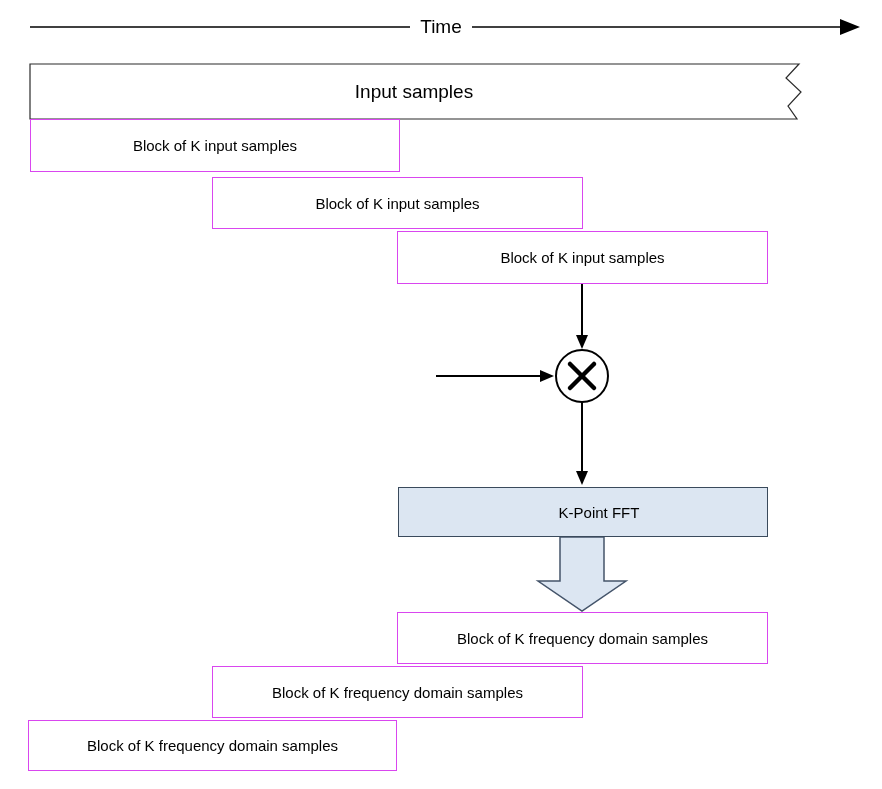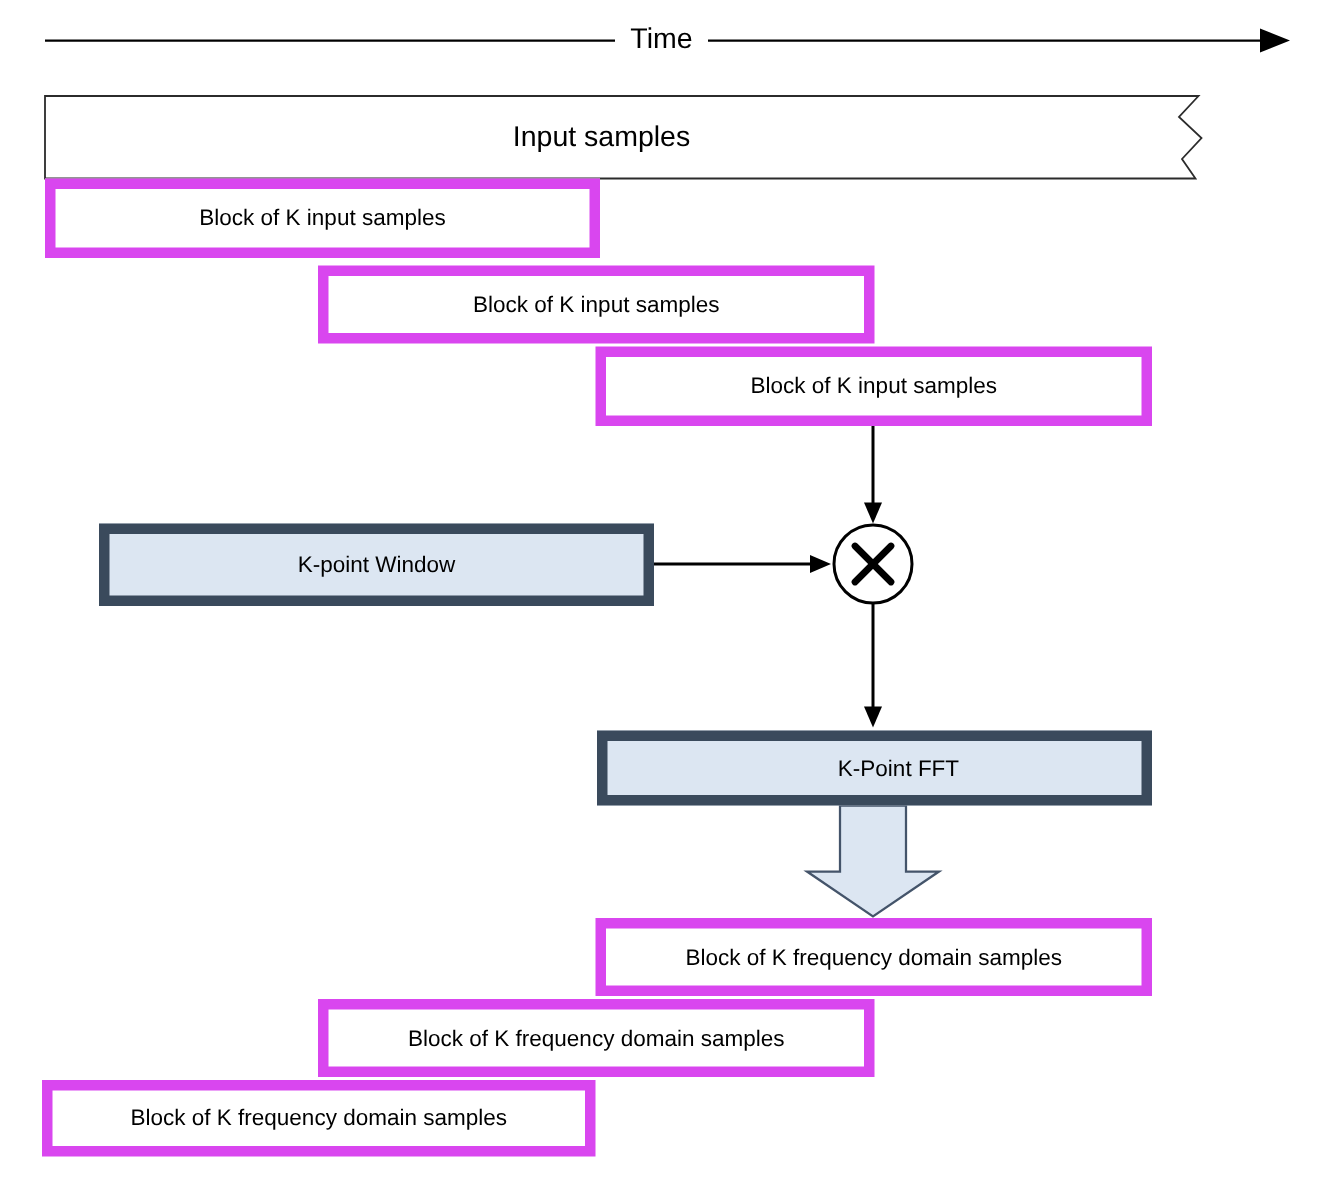--- a/index.html
+++ b/index.html
@@ -35,35 +35,35 @@
   .box {
     position: absolute;
     z-index: 1;
     display: flex;
     align-items: center;
     justify-content: center;
     font-size: 15px;
     color: #000000;
     text-align: center;
     box-sizing: border-box;
-    border: 7px solid #d946ef;
+    border: 1px solid #d946ef;
     background: #ffffff;
   }
   .box.blue {
     background: #dce6f2;
     border-color: #3a4a5c;
   }
   
   .time-label {
     left: 410px; top: 17px; width: 62px; height: 20px;
     background: #ffffff;
     z-index: 2;
   }
   
-  .input-samples-label { left: 16px; top: 64px; width: 770px; height: 55px; background: transparent; text-align: center; }
+  .input-samples-label { left: 29px; top: 64px; width: 770px; height: 55px; background: transparent; text-align: center; }
   
   .input-block-1 { left: 30px;  top: 119px; width: 370px; height: 53px; }
   .input-block-2 { left: 212px; top: 177px; width: 371px; height: 52px; }
   .input-block-3 { left: 397px; top: 231px; width: 371px; height: 53px; }
   
   .window-box { left: 66px;  top: 349px; width: 370px; height: 55px; }
   .fft-box    { left: 398px; top: 487px; width: 370px; height: 50px; padding-left: 32px; }
   
   .output-block-1 { left: 397px; top: 612px; width: 371px; height: 52px; }
   .output-block-2 { left: 212px; top: 666px; width: 371px; height: 52px; }
@@ -116,23 +116,20 @@
   <div class="box input-block-1">
     <span>Block of K input samples</span>
   </div>
   <div class="box input-block-2">
     <span>Block of K input samples</span>
   </div>
   <div class="box input-block-3">
     <span>Block of K input samples</span>
   </div>
 
-  <div class="box blue window-box">
-    <span>K-point Window</span>
-  </div>
 
   <div class="box blue fft-box">
     <span>K-Point FFT</span>
   </div>
 
   <div class="box output-block-1">
     <span>Block of K frequency domain samples</span>
   </div>
   <div class="box output-block-2">
     <span>Block of K frequency domain samples</span>

